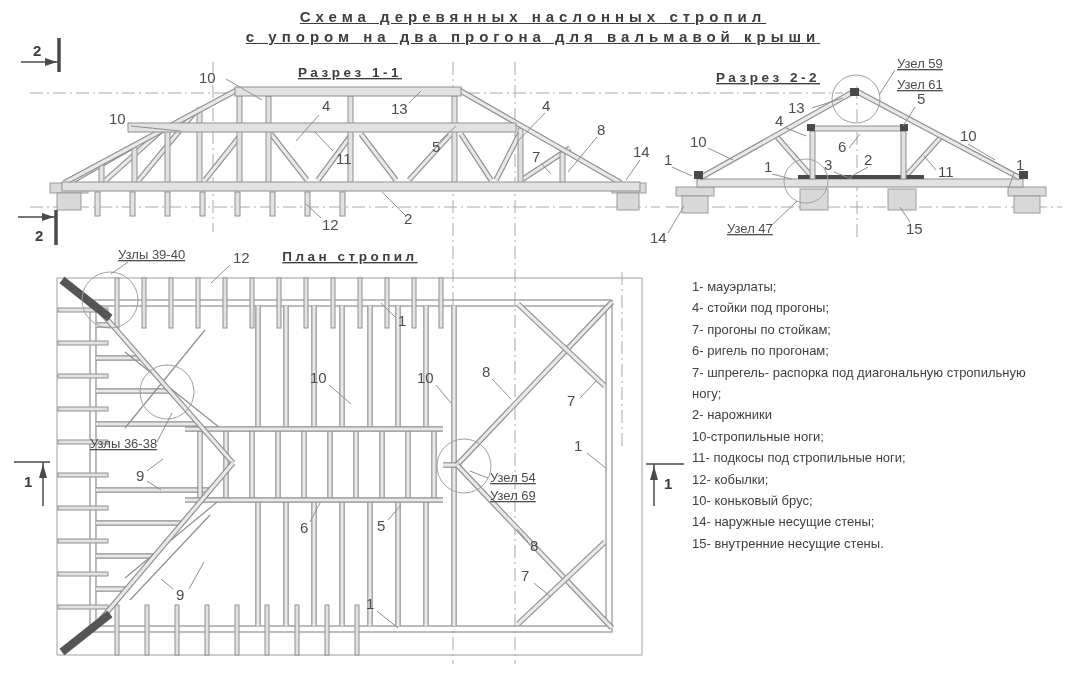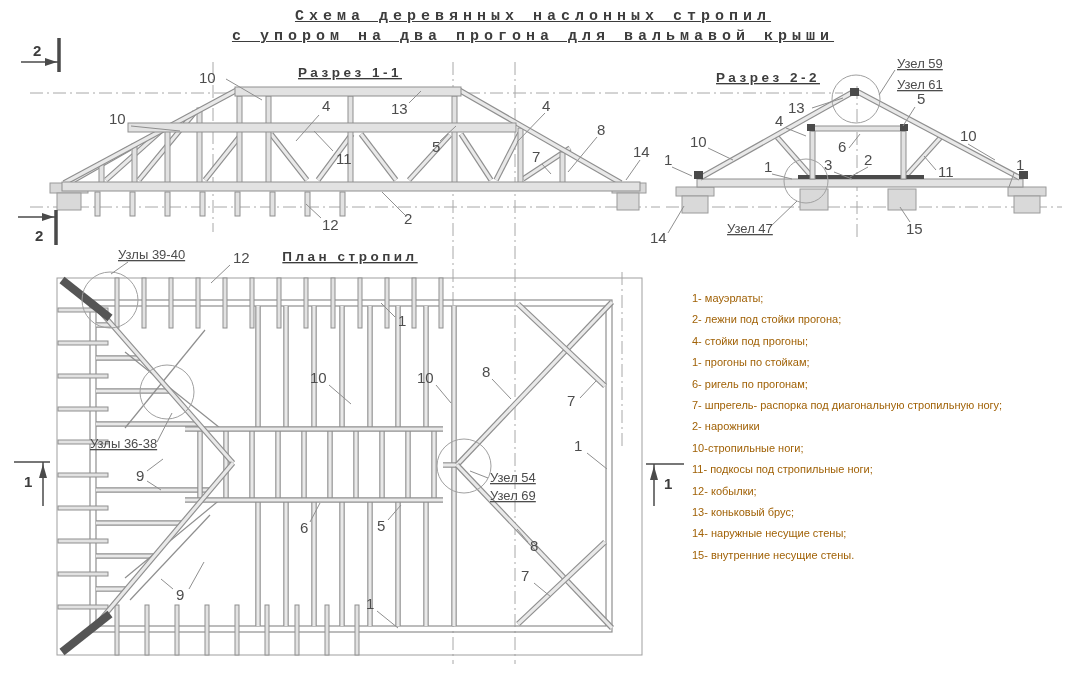--- a/index.html
+++ b/index.html
@@ -1,22 +1,22 @@
 <!DOCTYPE html>
 <html><head>
 <meta charset="utf-8">
 <style>
   html,body{margin:0;padding:0;background:#fff;}
   body{width:1066px;height:678px;position:relative;overflow:hidden;
        font-family:"Liberation Sans",sans-serif;color:#4d4d4d;}
   .abs{position:absolute;}
   #titleblock{left:0;top:7px;width:1066px;text-align:center;}
   .title-line{font-size:15px;font-weight:bold;letter-spacing:5px;color:#3d3d3d;
-              text-decoration:underline;line-height:20px;white-space:nowrap;font-family:Liberation Mono, monospace;}
-  #legend{left:692px;top:288px;width:334px;font-size:11px;color:#a16207;line-height:21.4px;}
+              text-decoration:underline;line-height:20px;white-space:nowrap;}
+  #legend{left:692px;top:276px;width:334px;font-size:13px;color:#404040;line-height:21.4px;}
   .legend-item{white-space:normal;}
   svg{position:absolute;left:0;top:0;}
   .band{fill:#e2e2e2;stroke:#8f8f8f;stroke-width:1;}
   .wall{fill:#d9d9d9;stroke:#9a9a9a;stroke-width:1;}
   .dark{fill:#4a4a4a;stroke:none;}
   .dbl{stroke:#8f8f8f;stroke-width:5.5;fill:none;stroke-linecap:butt;}
   .dblin{stroke:#e9e9e9;stroke-width:3.2;fill:none;stroke-linecap:butt;}
   .tail{stroke:#555;stroke-width:8;fill:none;}
   .ln{stroke:#8f8f8f;stroke-width:1.2;fill:none;}
   .ld{stroke:#8f8f8f;stroke-width:1;fill:none;}
@@ -430,25 +430,24 @@
   </g>
 </svg>
 
 <div class="abs" id="titleblock">
   <div class="title-line">Схема деревянных наслонных стропил</div>
   <div class="title-line">с упором на два прогона для вальмавой крыши</div>
 </div>
 
 <div class="abs" id="legend">
     <div class="legend-item">1- мауэрлаты;</div>
-    <div class="legend-item">2- лежни под стойки прогона;</div>
     <div class="legend-item">4- стойки под прогоны;</div>
-    <div class="legend-item">1- прогоны по стойкам;</div>
+    <div class="legend-item">7- прогоны по стойкам;</div>
     <div class="legend-item">6- ригель по прогонам;</div>
     <div class="legend-item">7- шпрегель- распорка под диагональную стропильную ногу;</div>
     <div class="legend-item">2- нарожники</div>
     <div class="legend-item">10-стропильные ноги;</div>
     <div class="legend-item">11- подкосы под стропильные ноги;</div>
     <div class="legend-item">12- кобылки;</div>
-    <div class="legend-item">13- коньковый брус;</div>
+    <div class="legend-item">10- коньковый брус;</div>
     <div class="legend-item">14- наружные несущие стены;</div>
     <div class="legend-item">15- внутренние несущие стены.</div>
   </div>
 
 </body></html>

